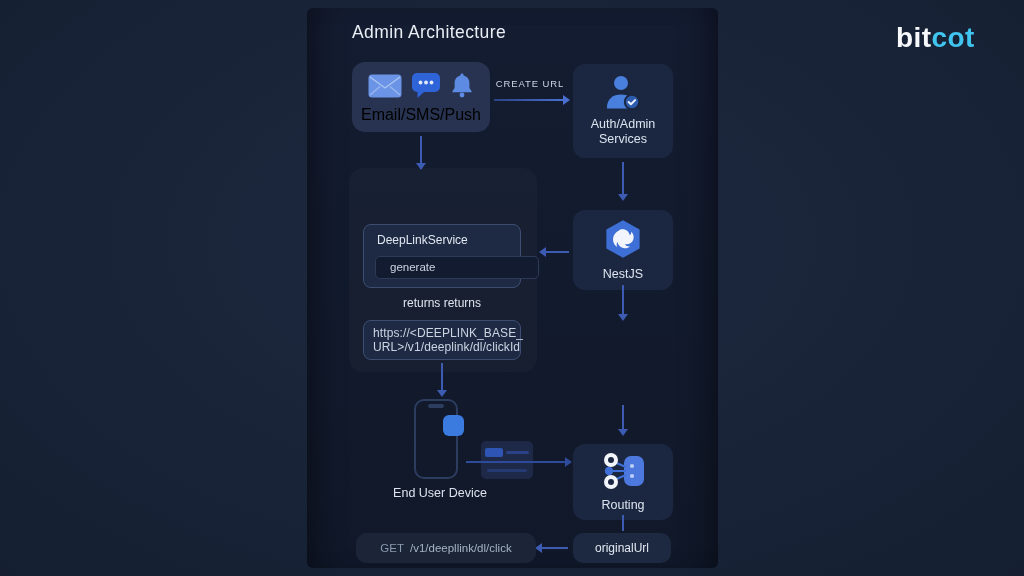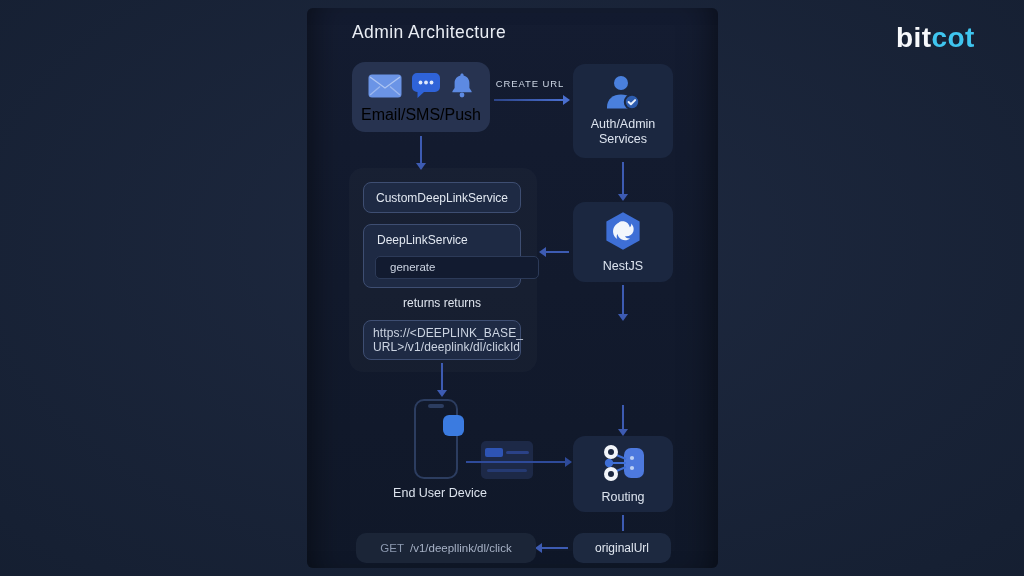--- a/index.html
+++ b/index.html
@@ -25,21 +25,21 @@
 
   
   .node{border-radius:12px;background:#1b2740;}
   .node .lbl{color:#dde4ef;font-size:12.5px;text-align:center;line-height:1.18;}
 
   .email-box{left:352px;top:62px;width:138px;height:70px;background:#273350;border-radius:13px;
     display:flex;flex-direction:column;align-items:center;justify-content:center;gap:7px;}
   .email-icons{display:flex;align-items:center;gap:9px;margin-top:2px;}
 
   .auth-box{left:573px;top:64px;width:100px;height:94px;display:flex;flex-direction:column;align-items:center;justify-content:center;gap:6px;}
-  .col-box{left:573px;width:100px;display:flex;flex-direction:column;align-items:center;justify-content:center;gap:7px;}
+  .col-box{left:573px;width:100px;display:flex;flex-direction:column;align-items:center;justify-content:center;gap:7px;margin-top:8px;}
   .nestjs-box{top:202px;height:80px;}
   .postgres-box{top:322px;height:80px;}
   .routing-box{top:436px;height:76px;}
 
   
   .group-panel{left:349px;top:168px;width:188px;height:204px;border-radius:14px;background:rgba(255,255,255,0.025);}
   .outline-box{background:#1e2a44;border:1px solid #3e4e72;border-radius:8px;color:#e2e8f1;}
   .custom-box{left:363px;top:182px;width:158px;height:31px;display:flex;align-items:center;justify-content:center;font-size:12px;}
   .service-box{left:363px;top:224px;width:158px;height:64px;padding:8px 0 0 13px;font-size:12px;}
   .generate-box{position:absolute;left:11px;top:31px;width:164px;height:23px;background:#121b30;border:1px solid #2c3a58;
@@ -134,23 +134,20 @@
     <div class="lbl">
       <div>Auth/Admin</div>
       <div>Services</div>
     </div>
   </div>
 
   <div class="ar ar-v head-down" style="left:420px;top:136px;height:28px;"></div>
 
   <div class="abs group-panel"></div>
 
-  <div class="abs outline-box custom-box">
-    <span>CustomDeepLinkService</span>
-  </div>
 
   <div class="abs outline-box service-box">
     <span>DeepLinkService</span>
     <div class="generate-box">generate</div>
   </div>
 
   <div class="abs returns-note">returns returns</div>
 
   <div class="abs outline-box shorturl-box">
     <div>https://&lt;DEEPLINK_BASE_</div>

